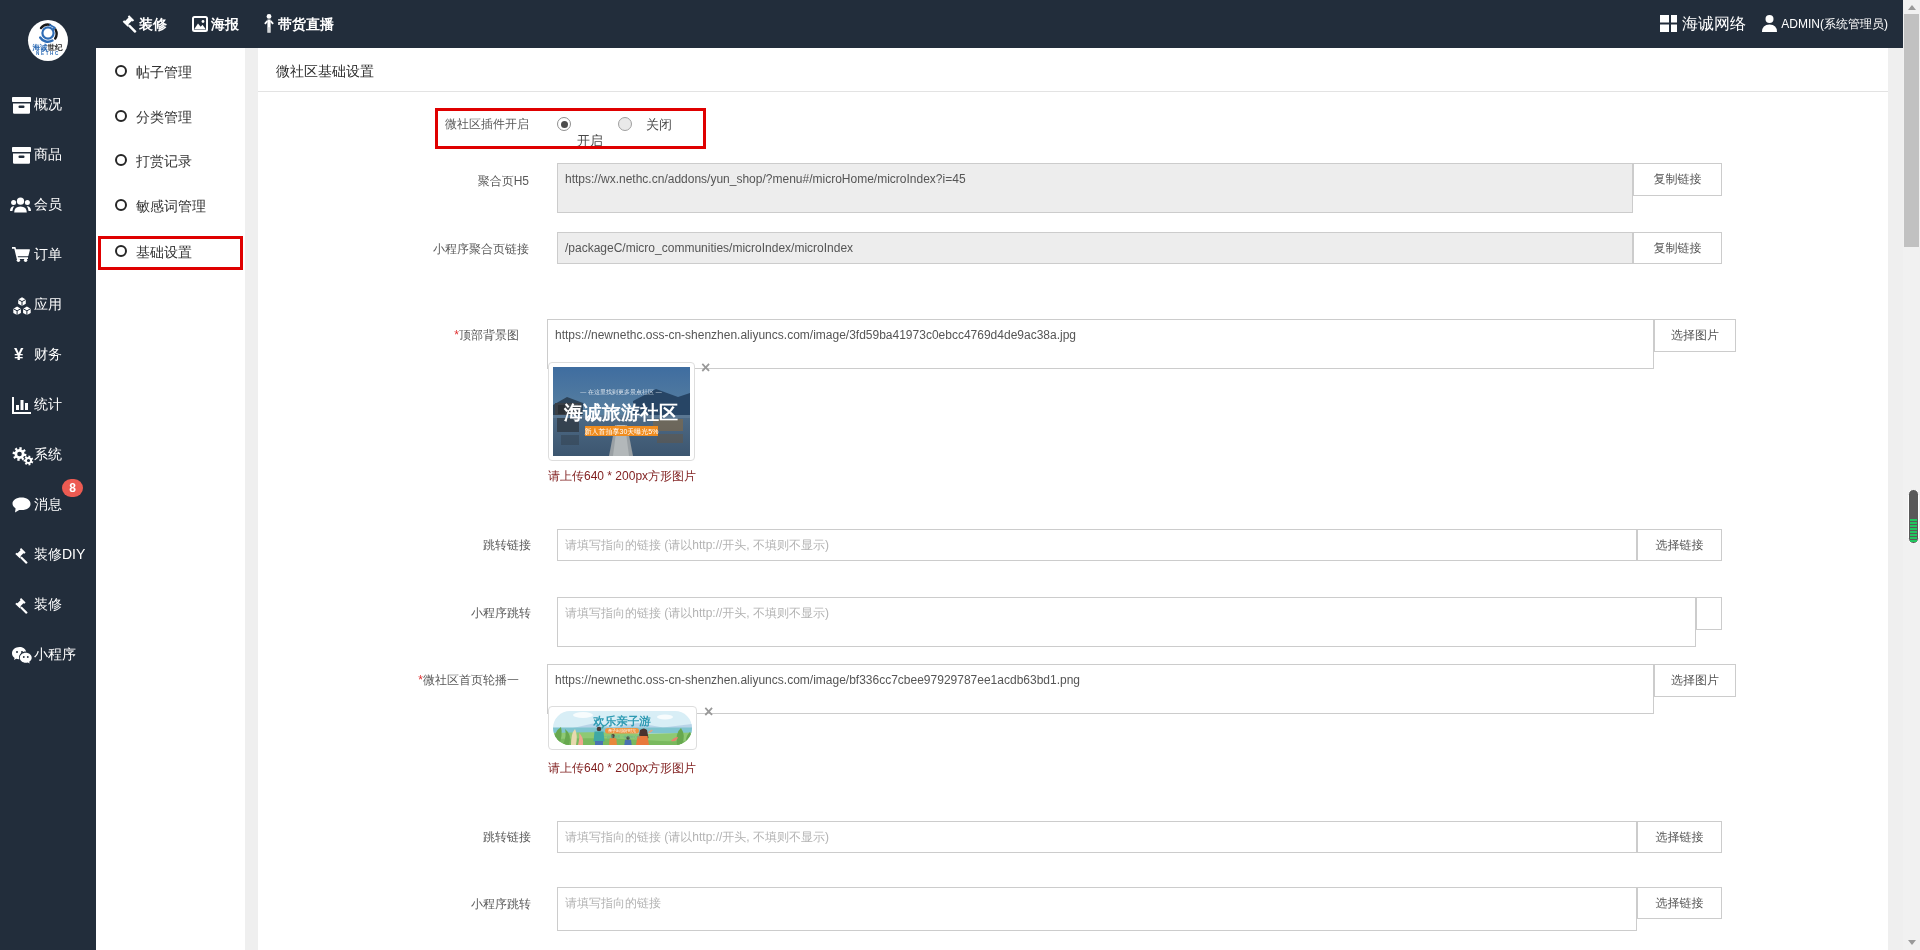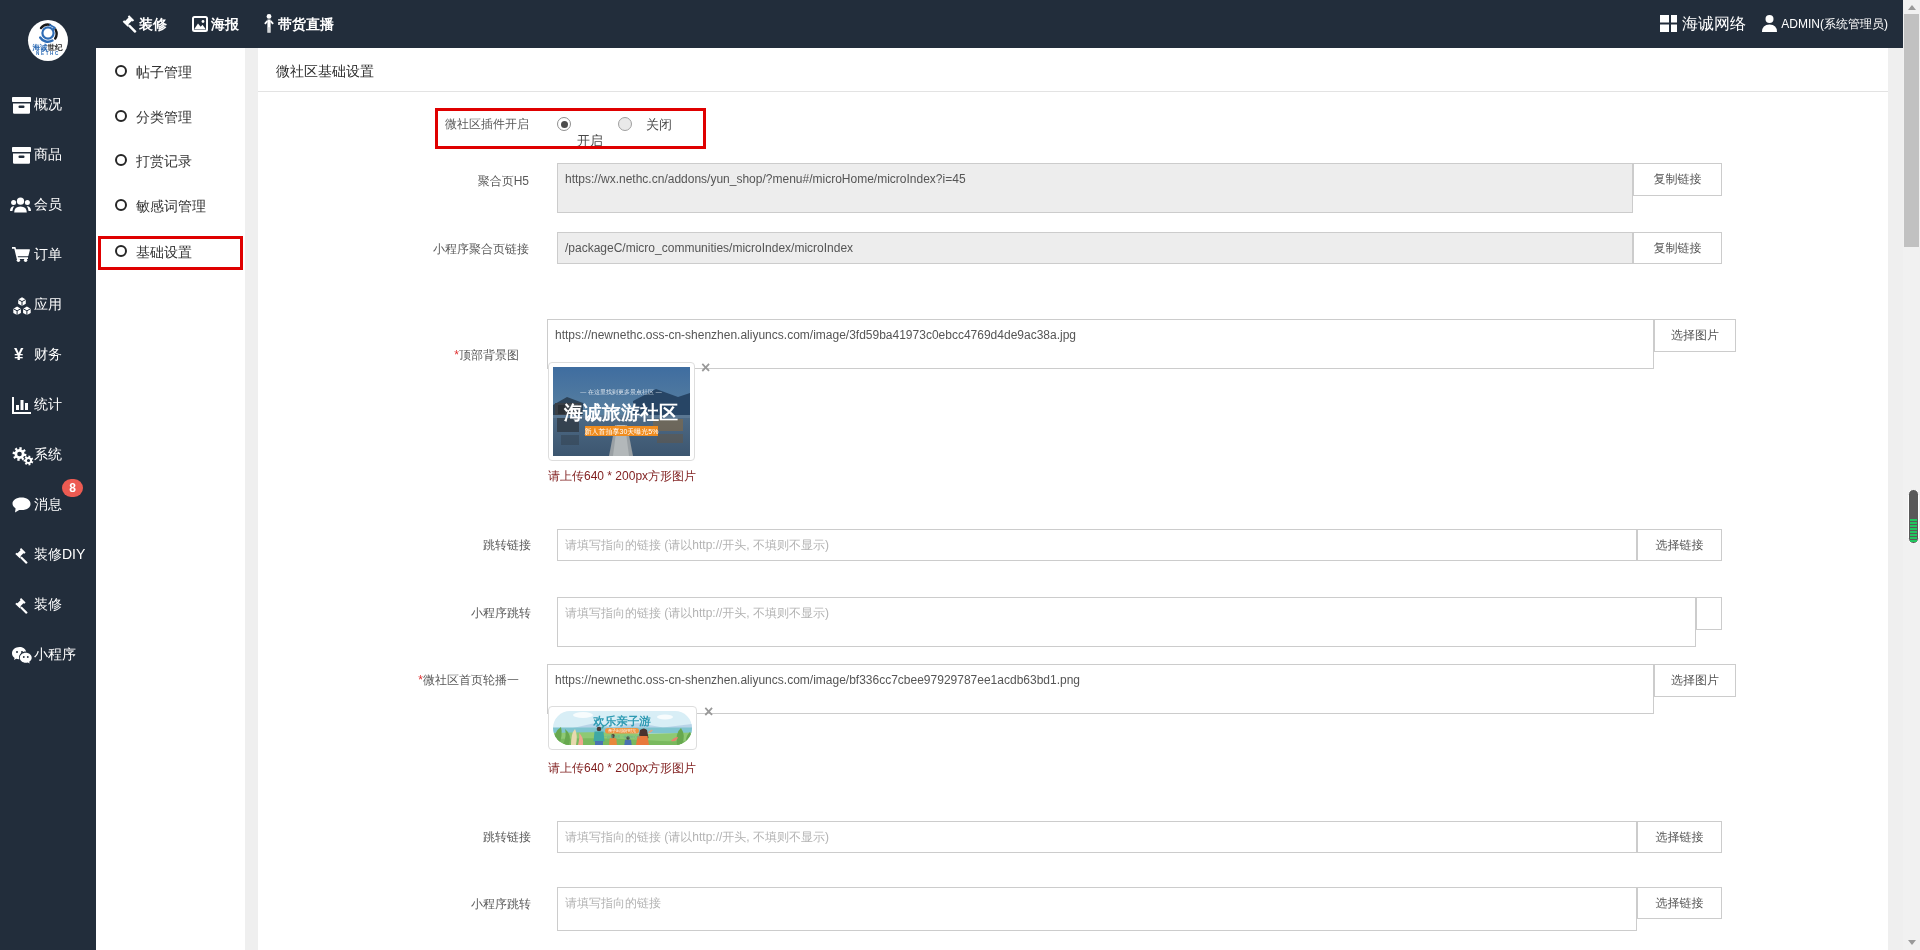--- a/index.html
+++ b/index.html
@@ -266,21 +266,21 @@
 <div id="redbox1"></div>
 
 <div class="lbl" style="left:258px; width:271px; top:173px;">聚合页H5</div>
 <div class="inp dis" style="left:557px; top:163px; width:1076px;">https://wx.nethc.cn/addons/yun_shop/?menu#/microHome/microIndex?i=45</div>
 <div class="btn" style="left:1633px; top:163px; width:89px;">复制链接</div>
 
 <div class="lbl" style="left:258px; width:271px; top:241px;">小程序聚合页链接</div>
 <div class="inp dis" style="left:557px; top:232px; width:1076px; height:32px; line-height:30px;">/packageC/micro_communities/microIndex/microIndex</div>
 <div class="btn" style="left:1633px; top:232px; width:89px; height:32px; line-height:30px;">复制链接</div>
 
-<div class="lbl" style="left:258px; width:261px; top:327px;margin-top:20px;"><span class="star">*</span>顶部背景图</div>
+<div class="lbl" style="left:258px; width:261px; top:327px;"><span class="star">*</span>顶部背景图</div>
 <div class="inp" style="left:547px; top:319px; width:1107px;">https://newnethc.oss-cn-shenzhen.aliyuncs.com/image/3fd59ba41973c0ebcc4769d4de9ac38a.jpg</div>
 <div class="btn" style="left:1654px; top:319px; width:82px;">选择图片</div>
 <div class="thumbwrap" style="left:548px; top:362px; width:147px; height:99px;">
 <svg width="137" height="89" viewBox="0 0 137 89">
  <defs>
         <linearGradient id="sky1" x1="0" y1="0" x2="0" y2="1">
           <stop offset="0" stop-color="#3f6da0"></stop>
           <stop offset="1" stop-color="#59809f"></stop>
         </linearGradient>
  <linearGradient id="wat1" x1="0" y1="0" x2="0" y2="1">

